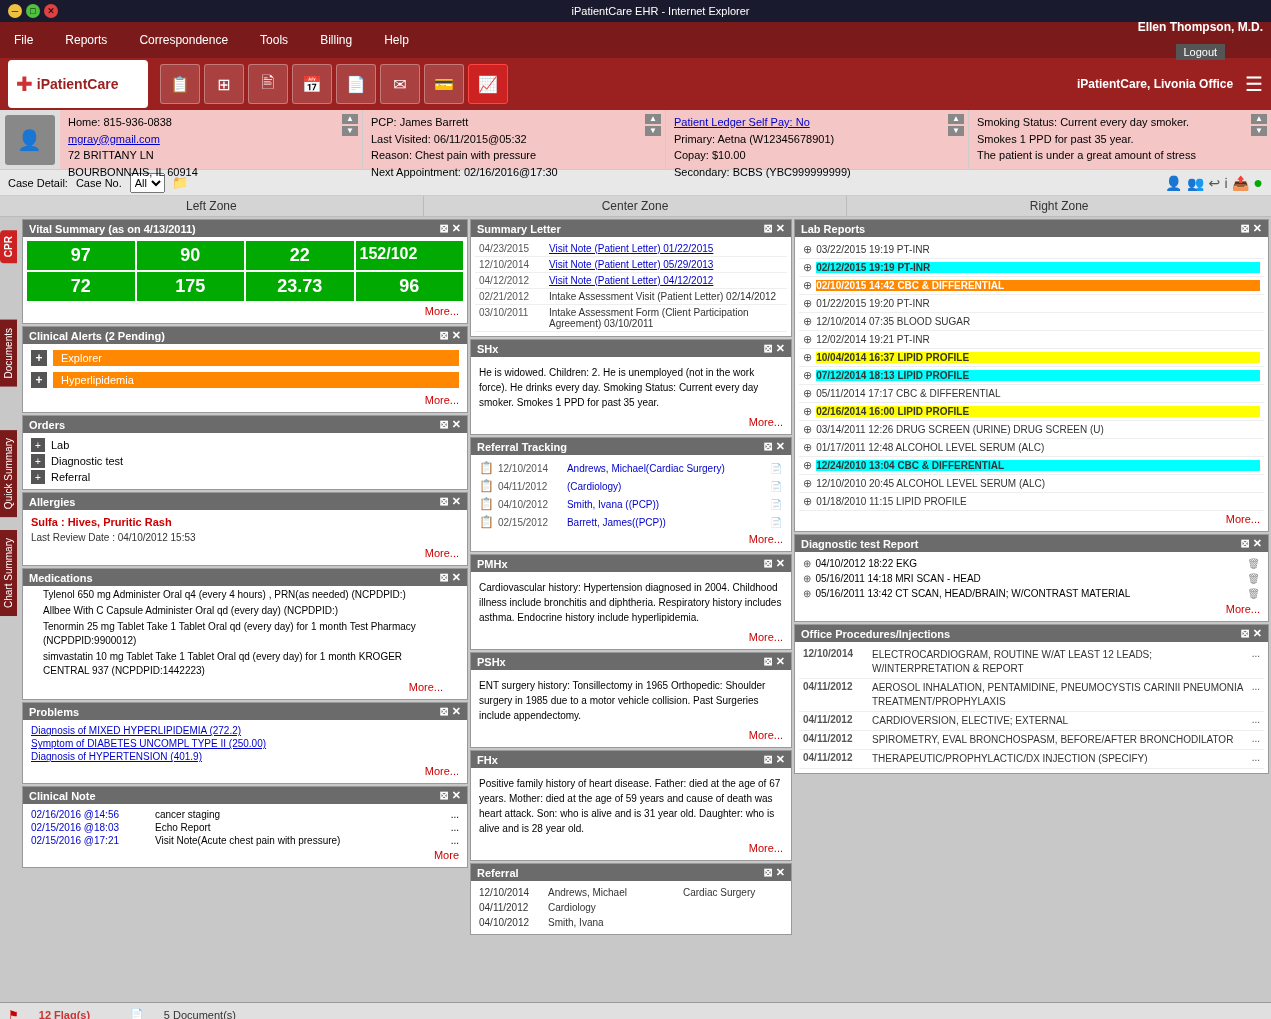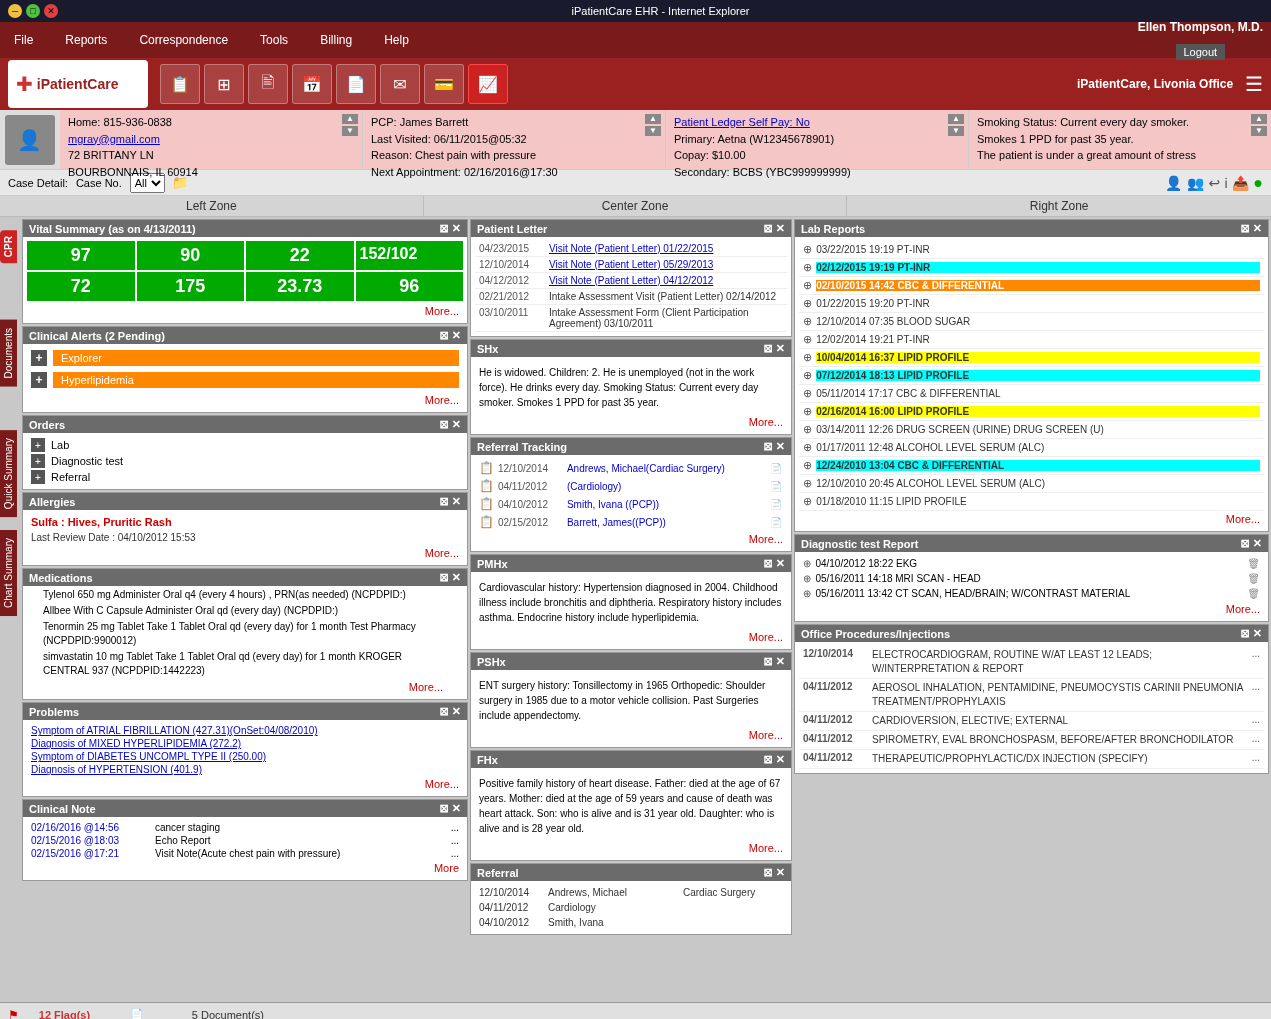--- a/index.html
+++ b/index.html
@@ -126,21 +126,21 @@
     
     
     .proc-row { display: flex; padding: 2px 4px; font-size: 10px; gap: 4px; border-bottom: 1px solid #eee; }
     .proc-date { min-width: 65px; color: #555; font-weight: bold; }
     .proc-text { flex: 1; color: #333; line-height: 1.4; }
     .proc-dots { color: #555; cursor: pointer; }
     
     
     .status-bar { background: #e0e0e0; height: 24px; display: flex; align-items: center; padding: 0 8px; gap: 20px; border-top: 1px solid #999; font-size: 11px; }
     .status-flag { color: #cc3333; font-weight: bold; }
-    .status-doc { color: #333; margin-left: 28px; }
+    .status-doc { color: #333; }
     
     
     .left-col { overflow-y: auto; overflow-x: hidden; position: relative; }
     .center-col { overflow-y: auto; overflow-x: hidden; }
     .right-col { overflow-y: auto; overflow-x: hidden; position: relative; }
     
     
     .cpr-tab { position: absolute; left: 0; top: 230px; z-index: 20; }
     .cpr-label { background: #cc2222; color: white; writing-mode: vertical-lr; transform: rotate(180deg); padding: 6px 3px; font-size: 10px; font-weight: bold; cursor: pointer; border-radius: 0 4px 4px 0; }
     
@@ -397,21 +397,20 @@
 
     <div class="panel panel-wrapper">
       <div class="panel-header">
         <span>Problems</span>
         <div class="panel-header-controls">
           <button class="panel-ctrl">⊠</button>
           <button class="panel-ctrl">✕</button>
         </div>
       </div>
       <div class="panel-content">
-        <a class="problem-link">Symptom of ATRIAL FIBRILLATION (427.31)(OnSet:04/08/2010)</a>
         <a class="problem-link">Diagnosis of MIXED HYPERLIPIDEMIA (272.2)</a>
         <a class="problem-link">Symptom of DIABETES UNCOMPL TYPE II (250.00)</a>
         <a class="problem-link">Diagnosis of HYPERTENSION (401.9)</a>
         <div class="more-link">More...</div>
       </div>
     </div>
 
     <div class="panel panel-wrapper">
       <div class="panel-header">
         <span>Clinical Note</span>
@@ -439,21 +438,21 @@
         <div class="more-link">More</div>
       </div>
     </div>
 
   </div>
 
   <div class="center-col">
 
     <div class="panel panel-wrapper">
       <div class="panel-header">
-        <span>Patient Letter</span>
+        <span>Summary Letter</span>
         <div class="panel-header-controls">
           <button class="panel-ctrl">⊠</button>
           <button class="panel-ctrl">✕</button>
         </div>
       </div>
       <div class="panel-content">
         <div class="patient-letter-row">
           <span class="pl-date">04/23/2015</span>
           <a class="pl-link">Visit Note (Patient Letter) 01/22/2015</a>
         </div>

